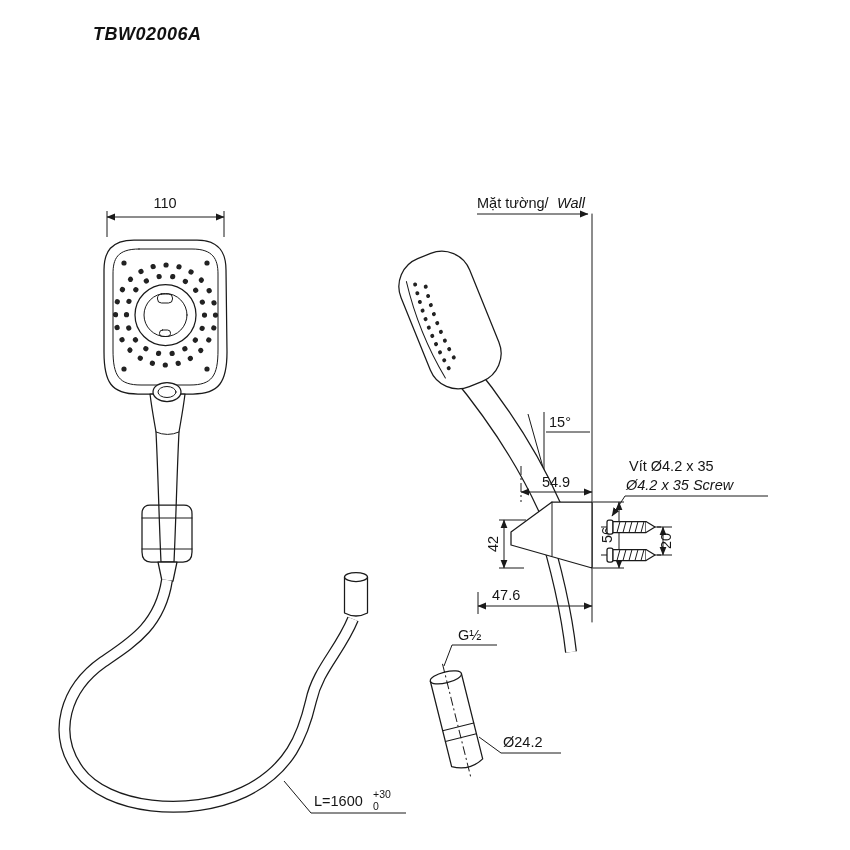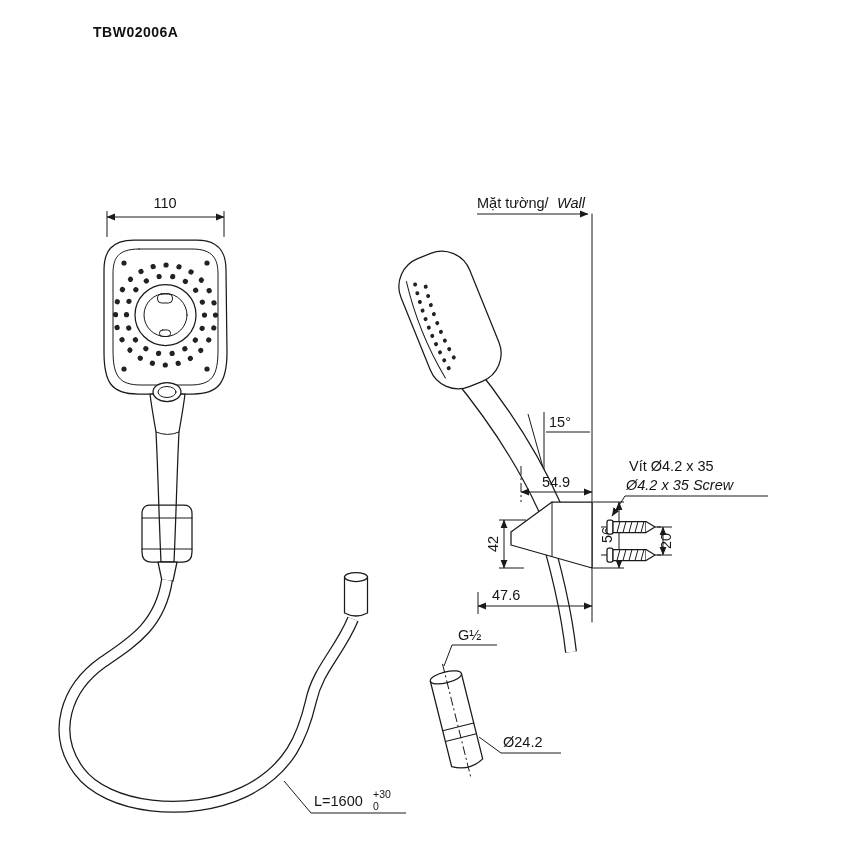--- a/index.html
+++ b/index.html
@@ -1,19 +1,19 @@
 <!DOCTYPE html>
 <html><head>
 <meta charset="utf-8">
 <style>
   html,body{margin:0;padding:0;background:#fff;}
   #canvas{position:relative;width:850px;height:850px;background:#fff;overflow:hidden;
           font-family:"Liberation Sans",sans-serif;}
-  #model-title{position:absolute;left:93px;top:24px;font-size:14px;font-weight:bold;
-               color:#111;letter-spacing:.5px;}
+  #model-title{position:absolute;left:93px;top:24px;font-size:18px;font-weight:bold;
+               font-style:italic;color:#111;letter-spacing:.5px;}
   svg{position:absolute;left:0;top:0;}
   .ln{stroke:#1a1a1a;stroke-width:1.25;fill:none;stroke-linecap:round;stroke-linejoin:round;}
   .thin{stroke-width:1;}
   .lnf{stroke:#1a1a1a;stroke-width:1.25;fill:#fff;stroke-linejoin:round;}
   .dim{stroke:#1a1a1a;stroke-width:1;fill:none;}
   .dashdot{stroke-dasharray:9 3 2 3;}
   .tube-o{stroke:#1a1a1a;stroke-width:12;fill:none;}
   .tube-i{stroke:#fff;stroke-width:9.5;fill:none;}
   .dots{stroke:#222;stroke-linecap:round;fill:none;}
   text{font-family:"Liberation Sans",sans-serif;fill:#151515;}

